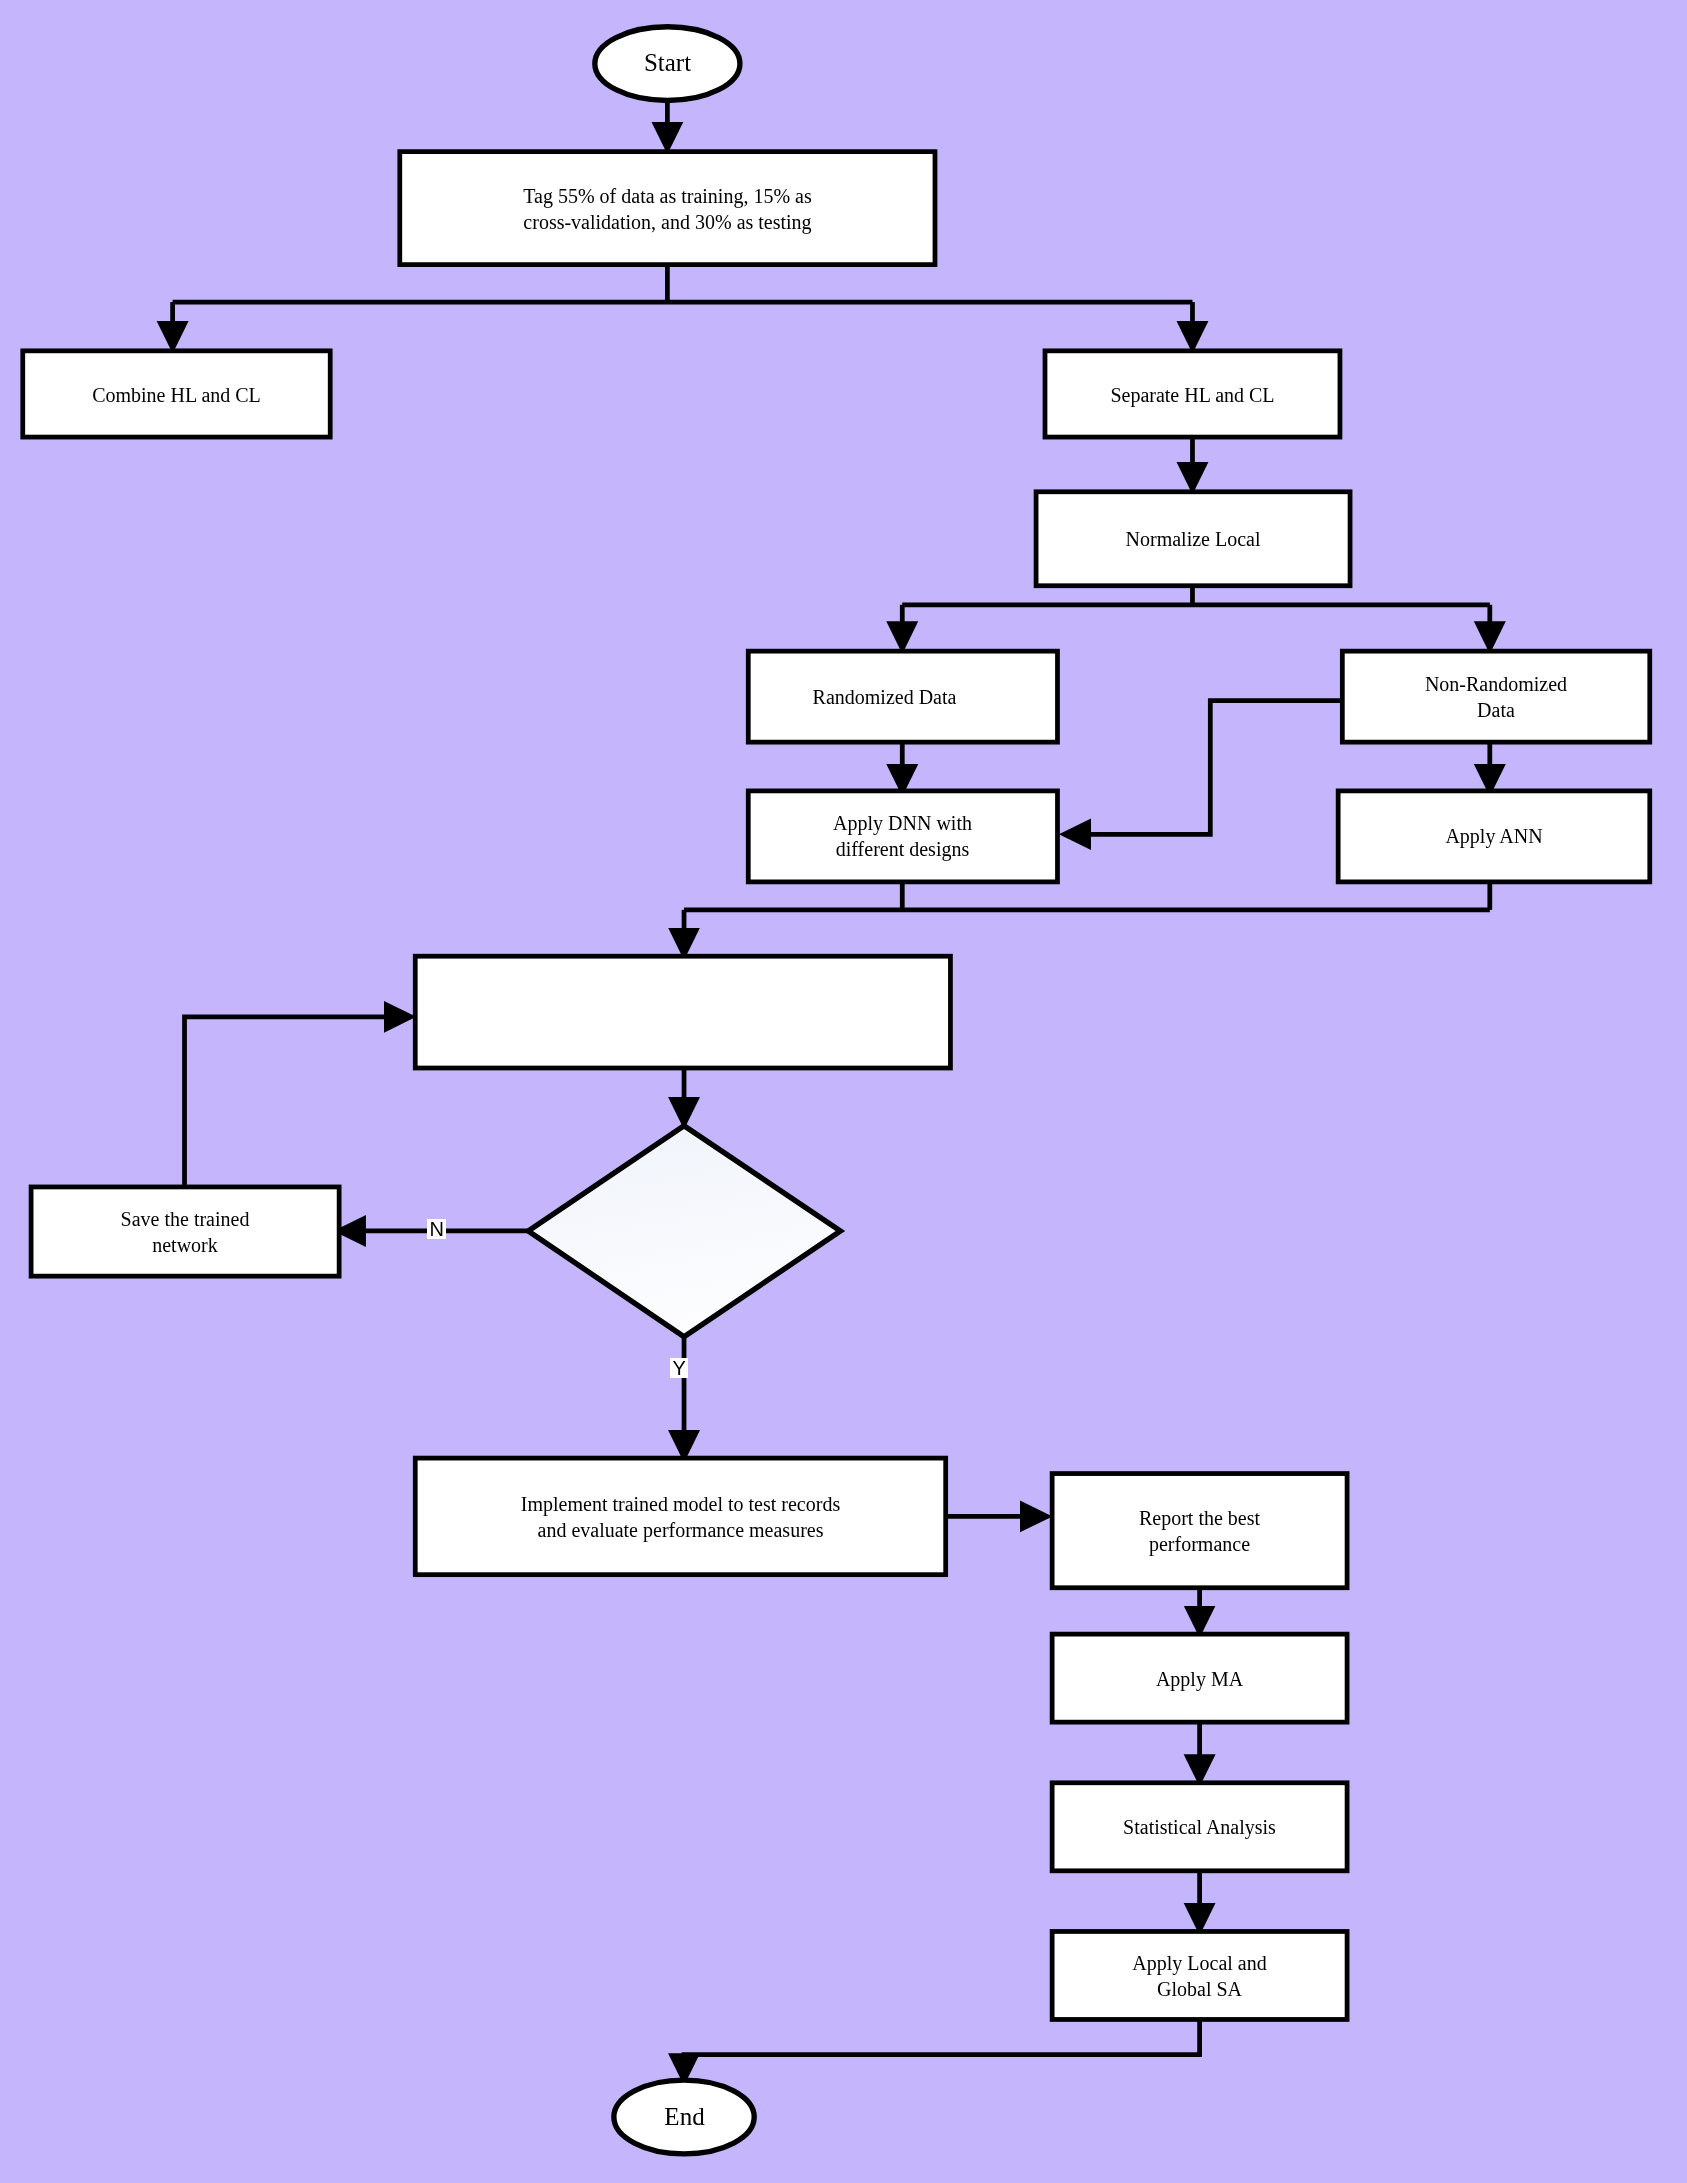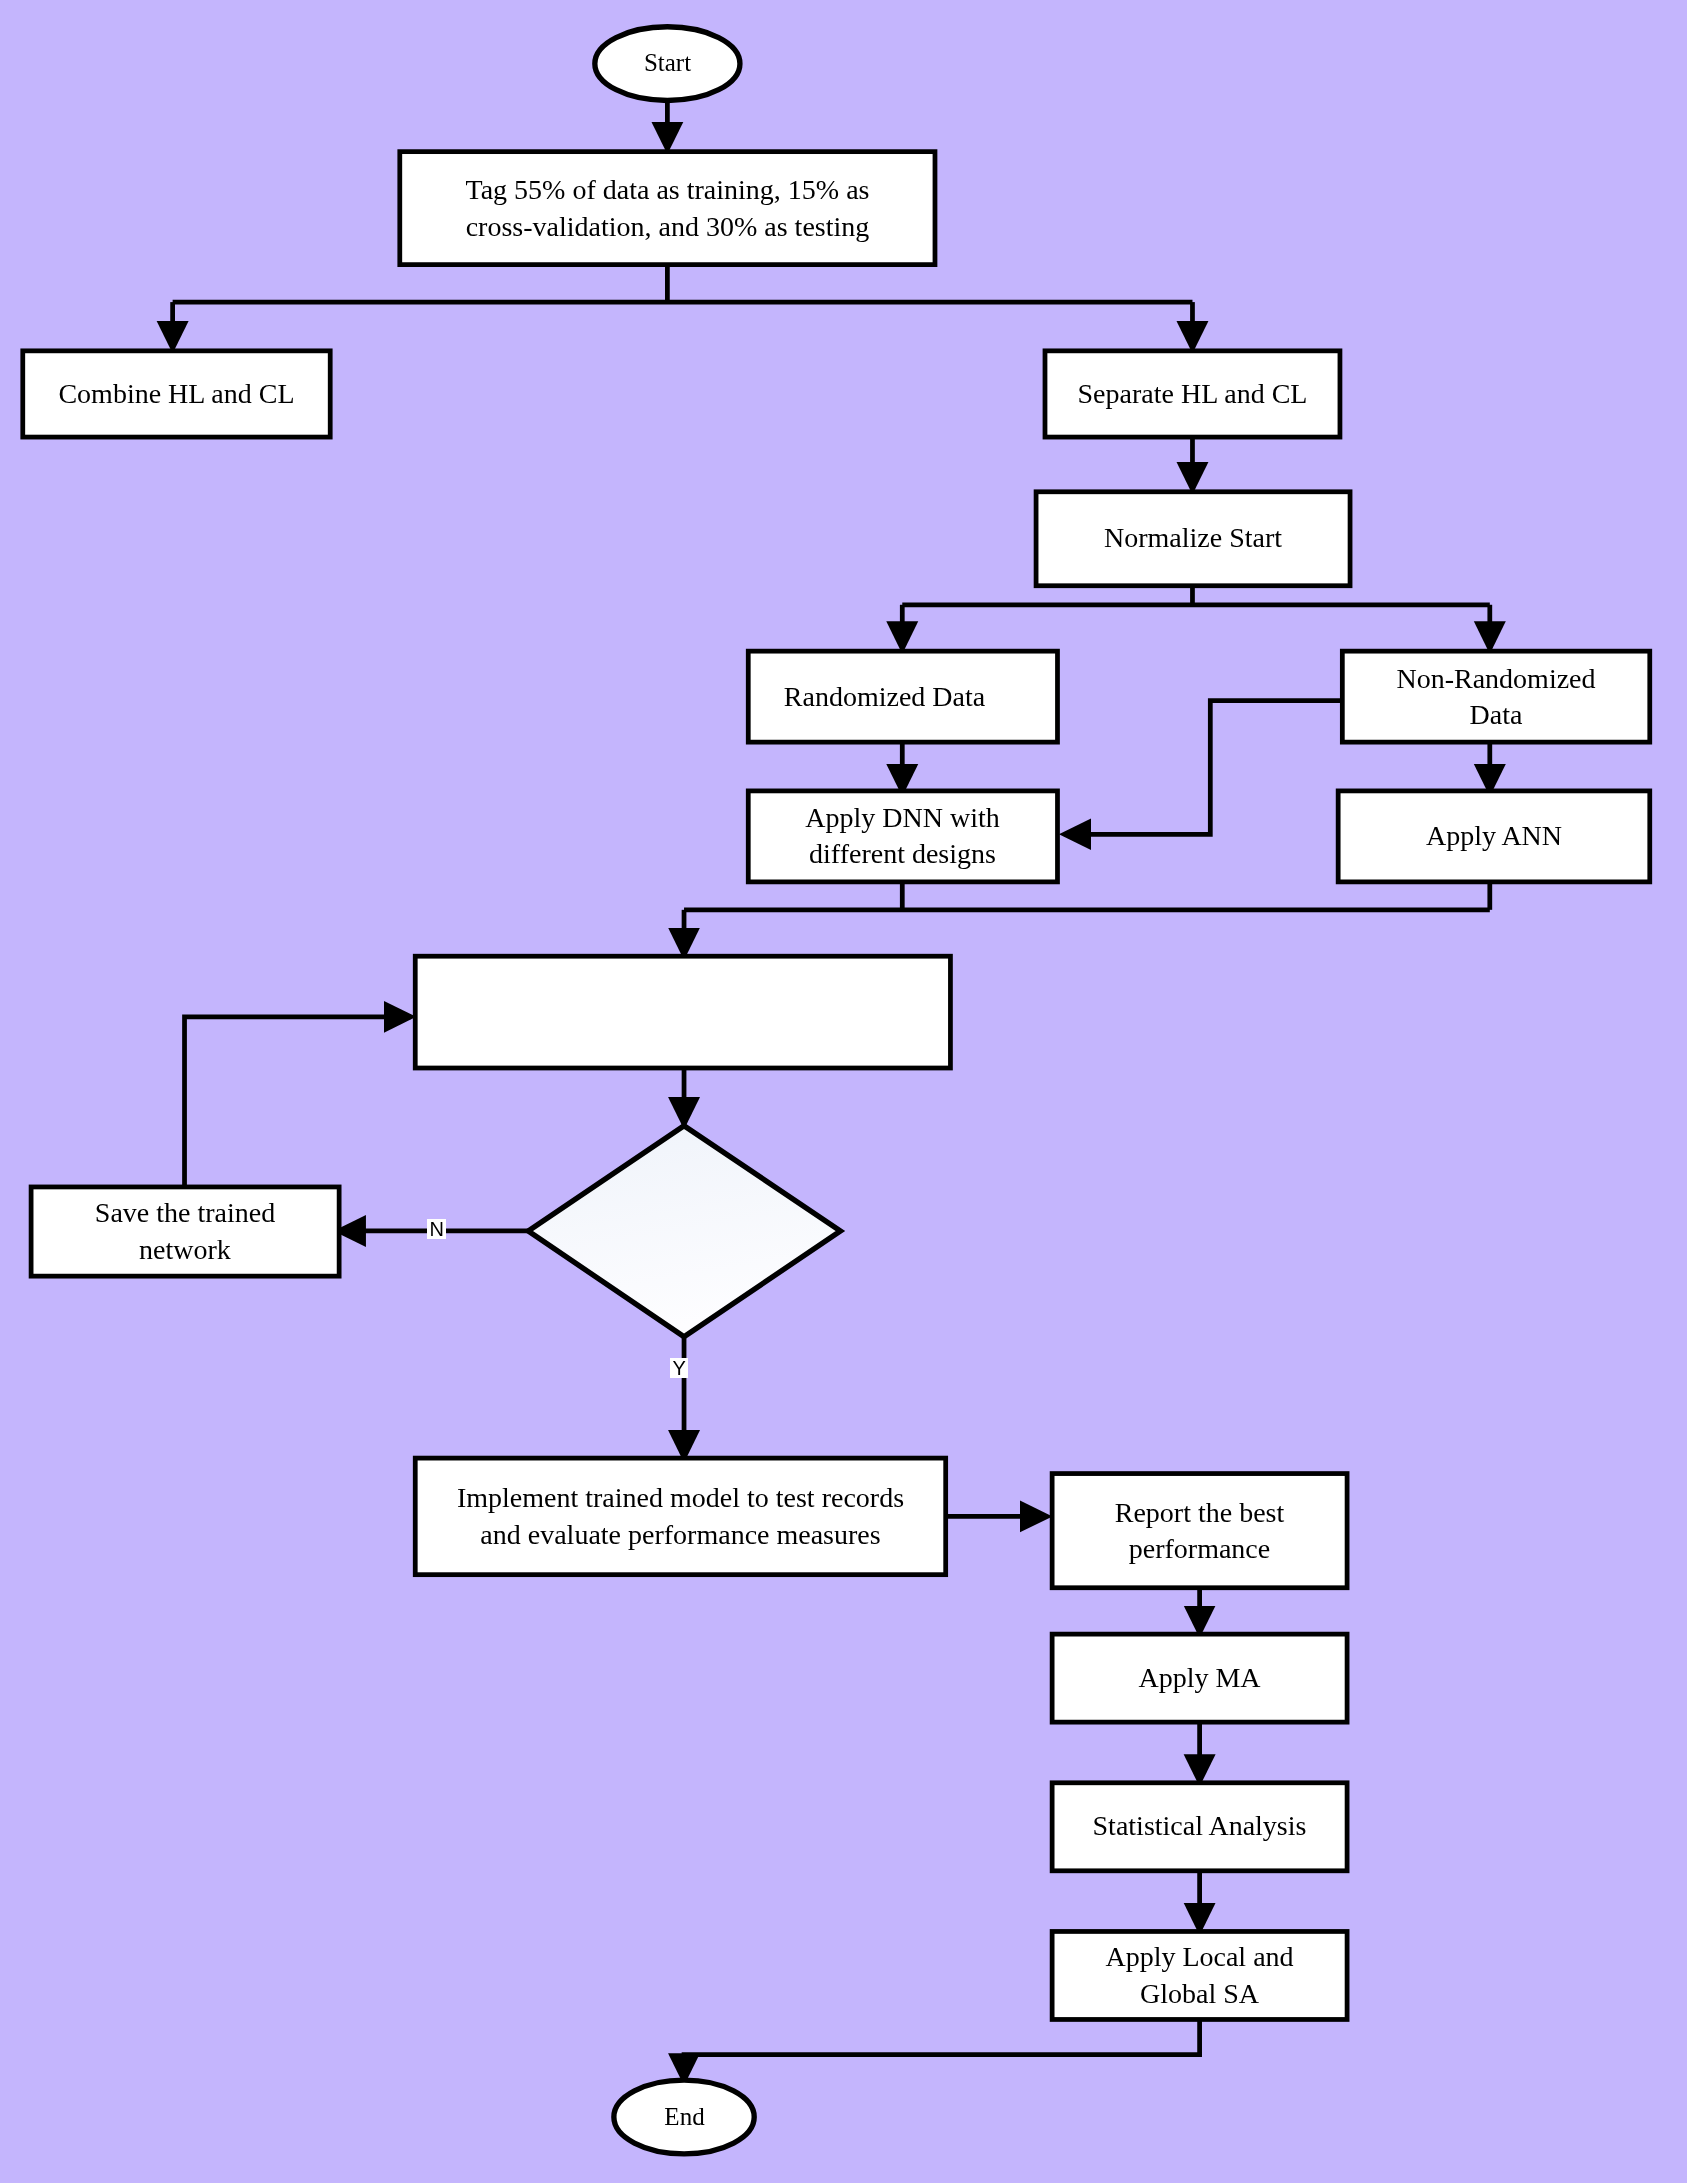--- a/index.html
+++ b/index.html
@@ -10,21 +10,21 @@
   .node-label{
     position:absolute;
     display:flex;align-items:center;justify-content:center;
     text-align:center;
     font-family:"Liberation Serif", serif;
     color:#000;
     line-height:1.30;
     pointer-events:none;
     white-space:pre-line;
   }
-  .lbl-box{font-size:28px;}
+  .lbl-box{font-size:20px;}
   .lbl-term{font-size:25px;}
   .lbl-dia{font-size:24px;}
   .edge-label{
     position:absolute;
     font-family:"Liberation Sans", sans-serif;
     font-size:20px;
     color:#000;
     background:#fff;
     padding:0 2.4px;
     line-height:1;
@@ -116,21 +116,21 @@
 
   <div class="node-label lbl-term" style="left:595px;top:45px;width:145px;height:37px;">Start</div>
 
   <div class="node-label lbl-box" style="left:406px;top:158px;width:523px;height:101px;">Tag 55% of data as training, 15% as
 cross-validation, and 30% as testing</div>
 
   <div class="node-label lbl-box" style="left:28.5px;top:356px;width:296px;height:77px;">Combine HL and CL</div>
 
   <div class="node-label lbl-box" style="left:1051px;top:356px;width:283px;height:77px;">Separate HL and CL</div>
 
-  <div class="node-label lbl-box" style="left:1042px;top:497px;width:302px;height:83px;">Normalize Start</div>
+  <div class="node-label lbl-box" style="left:1042px;top:497px;width:302px;height:83px;">Normalize Local</div>
 
   <div class="node-label lbl-box" style="left:736px;top:657px;width:297px;height:80px;">Randomized Data</div>
 
   <div class="node-label lbl-box" style="left:1348px;top:657px;width:296px;height:80px;">Non-Randomized
 Data</div>
 
   <div class="node-label lbl-box" style="left:754px;top:796px;width:297px;height:80px;">Apply DNN with
 different designs</div>
 
   <div class="node-label lbl-box" style="left:1344px;top:796px;width:300px;height:80px;">Apply ANN</div>

